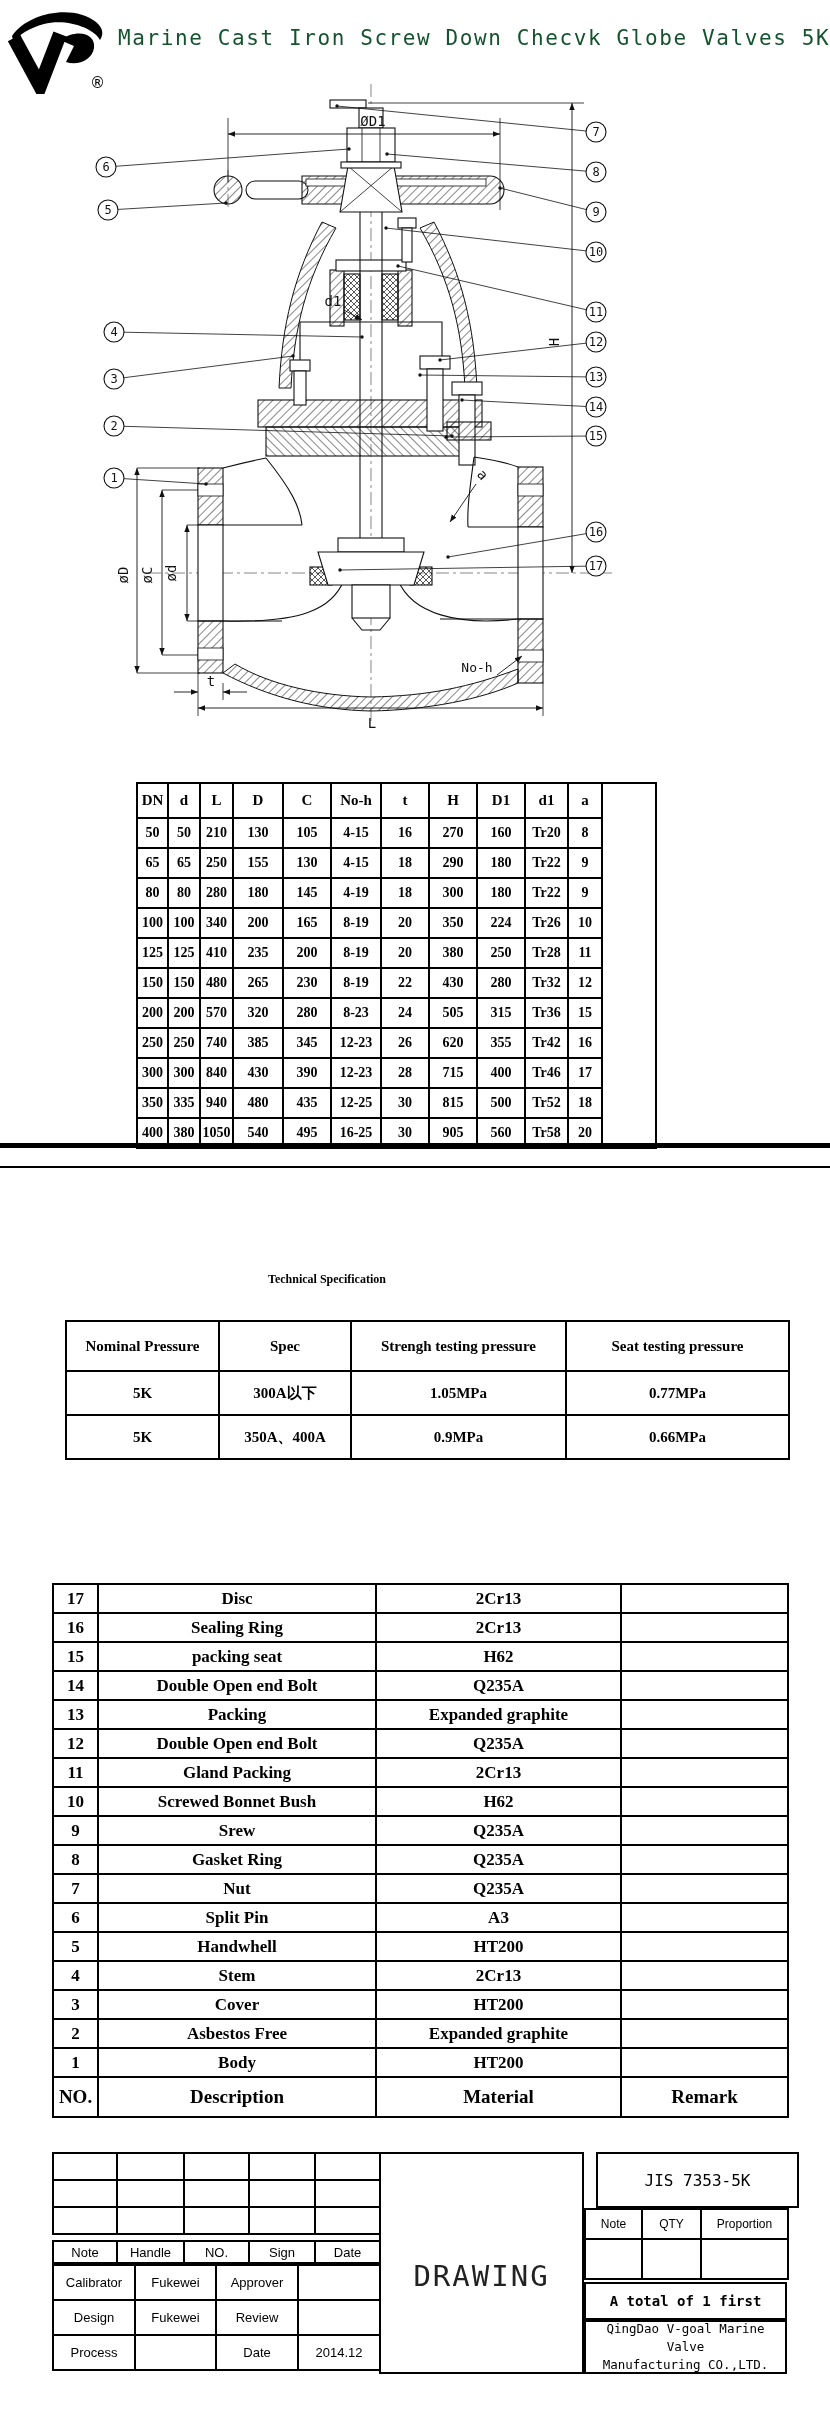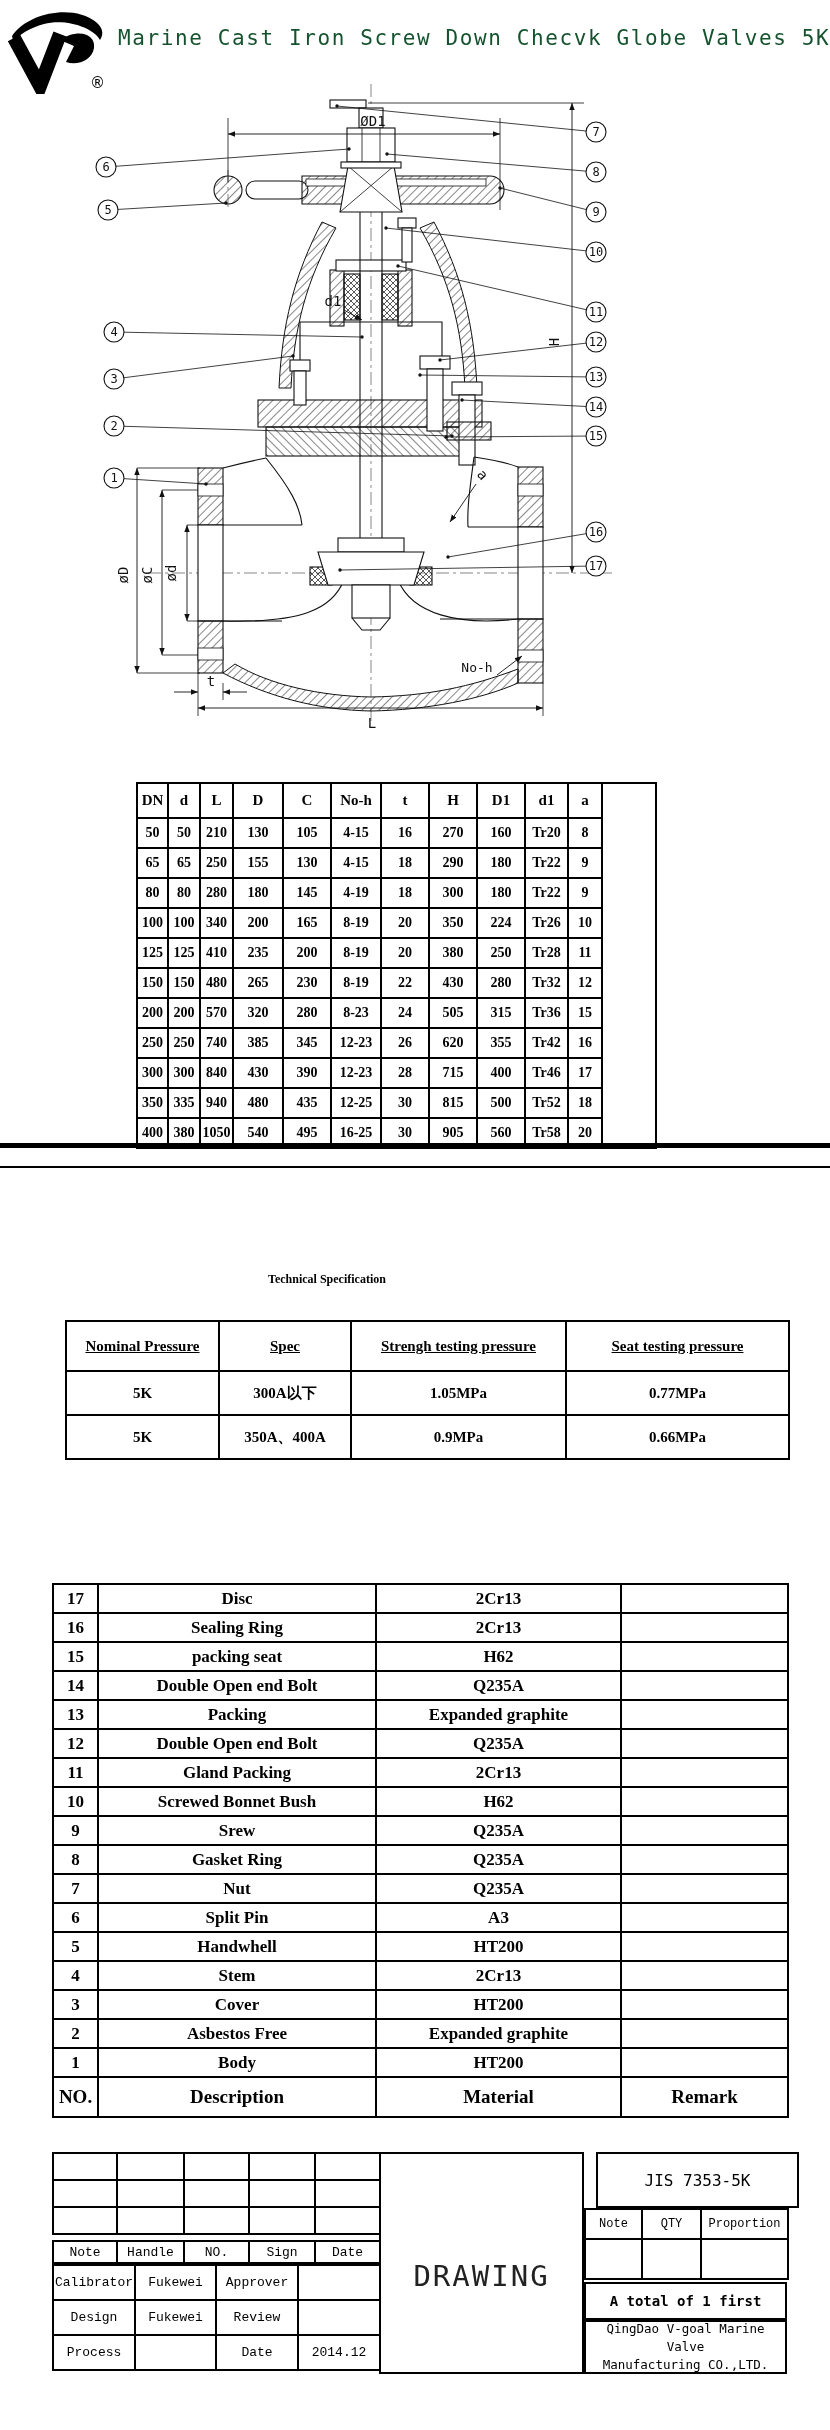--- a/index.html
+++ b/index.html
@@ -30,30 +30,30 @@
   .dims td{height:28px;}
   .dims tr.head td{height:33px;font-size:15px;}
   .dims td.spacer{border:2px solid #000;}
   
   .rule1{position:absolute;left:0;top:1143px;width:830px;height:5px;background:#000;}
   .rule2{position:absolute;left:0;top:1166px;width:830px;height:2px;background:#000;}
   
   .spec-title{position:absolute;left:127px;top:1272px;width:400px;text-align:center;
      font-size:12px;font-weight:bold;}
   .spec{left:65px;top:1320px;width:723px;font-size:15px;}
-  .spec tr.head td{height:48px;text-decoration:underline;}
+  .spec tr.head td{height:48px;}
   .spec tr.data td{height:42px;}
   
   .parts{left:52px;top:1583px;width:735px;font-size:17px;}
   .parts td{height:27px;}
   .parts tr.foot td{height:38px;font-size:19px;}
   
   .tb{position:absolute;left:52px;top:2152px;width:735px;height:222px;
       font-family:"DejaVu Sans Mono",monospace;}
-  .tb table.sheet td{font-weight:normal;font-family:Liberation Mono, monospace;}
+  .tb table.sheet td{font-weight:normal;font-family:Liberation Sans, sans-serif;}
   .tb-grid{left:0;top:0;width:327px;}
   .tb-grid td{height:25px;}
   .tb-note{left:0;top:88px;width:327px;font-size:13px;}
   .tb-note td{height:20px;}
   .tb-appr{left:0;top:112px;width:327px;font-size:13px;}
   .tb-appr td{height:33px;}
   .cell{position:absolute;border:2px solid #000;box-sizing:border-box;
      display:flex;align-items:center;justify-content:center;text-align:center;}
   .tb-draw{left:327px;top:0;width:205px;height:222px;align-items:flex-start;text-align:center;}
   .tb-draw span{margin-top:105px;font-size:29px;letter-spacing:2px;color:#222;}

